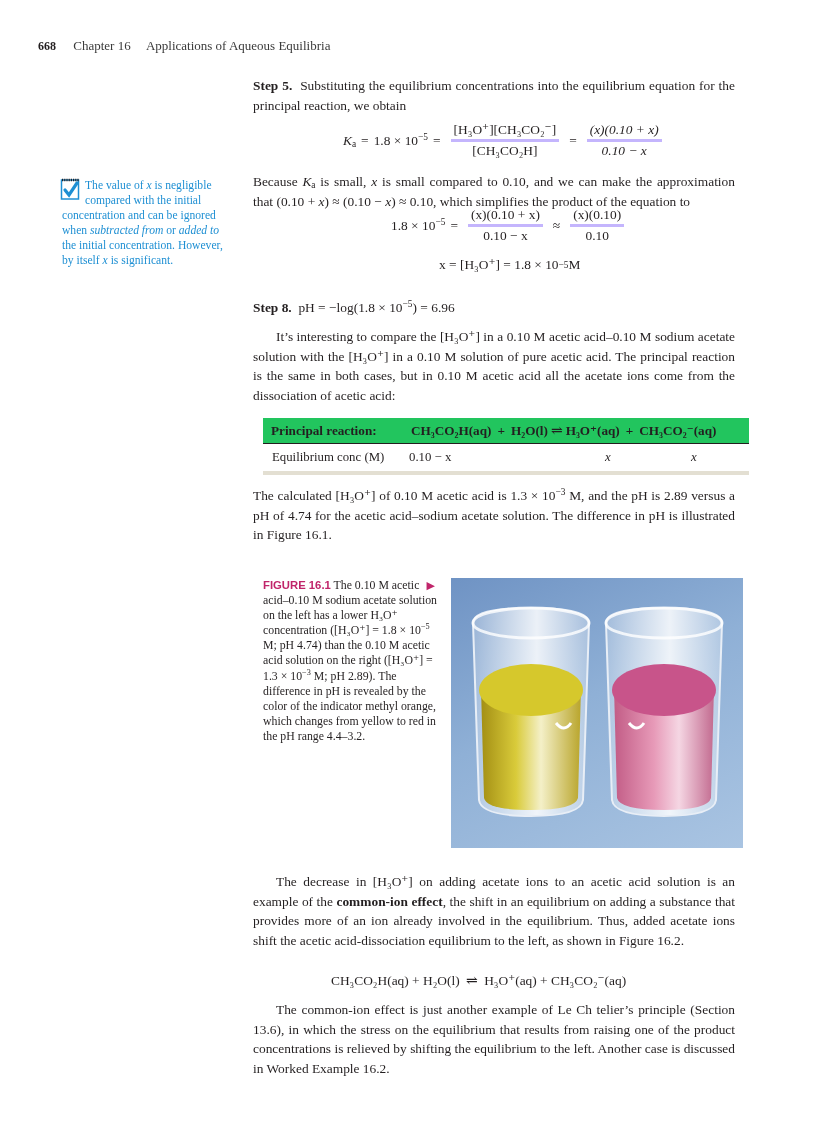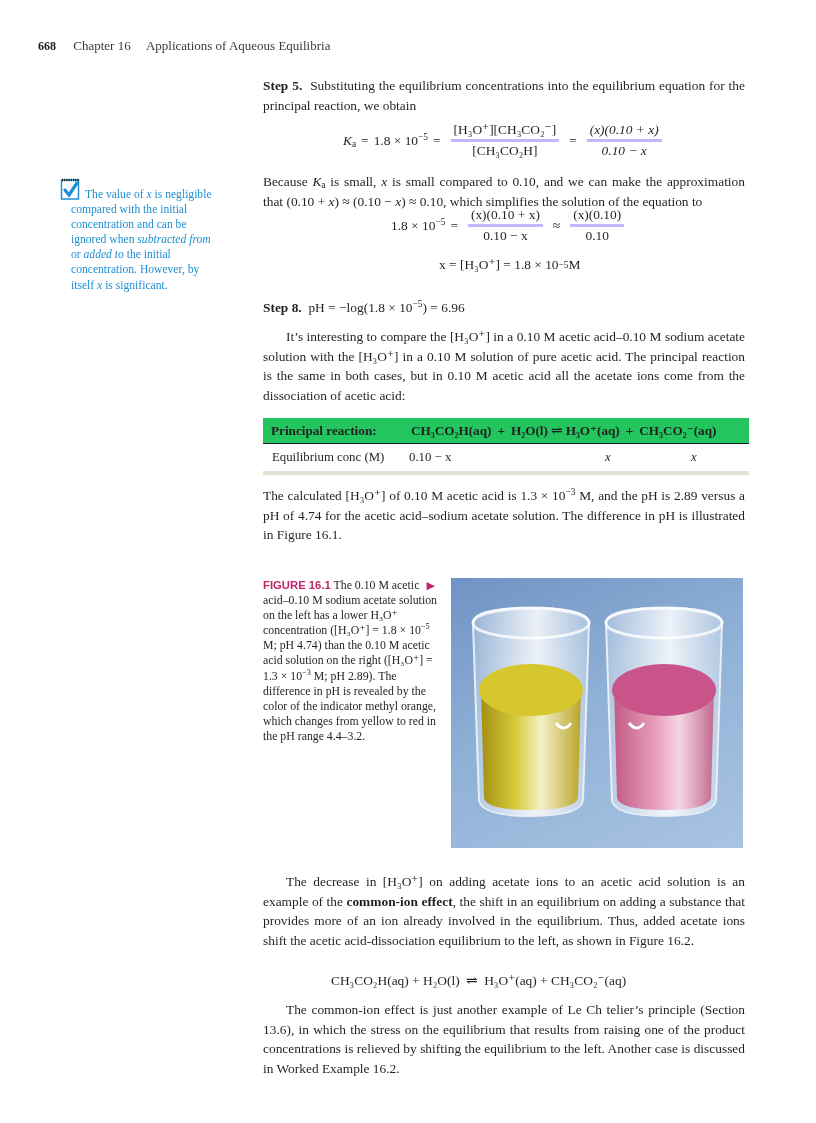--- a/index.html
+++ b/index.html
@@ -9,42 +9,42 @@
   i, .it { font-style: italic; }
   sub, sup { font-size: 0.7em; line-height: 0; }
   sub { vertical-align: -0.25em; }
   sup { vertical-align: 0.55em; }
 
   
   .running-head { left: 38px; top: 38px; font-size: 13px; white-space: nowrap; }
   .running-head .pg { font-weight: bold; font-size: 12px; margin-right: 14px; }
   .running-head .chap { color: #3a3a3a; }
 
-  .body-text { left: 263px; width: 482px; font-size: 13.4px; line-height: 19.5px; text-align: justify; }
+  .body-text { left: 253px; width: 482px; font-size: 13.4px; line-height: 19.5px; text-align: justify; }
   .body-text p { margin: 0; }
   .indent { text-indent: 23px; }
 
   .step5 { top: 76px; }
   .eq { font-size: 13.4px; display: flex; align-items: center; white-space: nowrap; }
   .frac { display: inline-flex; flex-direction: column; align-items: center; margin: 0 5px; }
   .frac .num { padding: 0 3px 1px; border-bottom: 3px solid #c4b5fd; }
   .frac .den { padding: 1px 3px 0; }
   .eq .op { margin: 0 5px; }
 
   .eq1 { left: 343px; top: 122px; }
   .because { top: 172px; }
   .eq2 { left: 391px; top: 207px; }
   .eq3 { left: 439px; top: 257px; }
   .step8 { top: 298px; }
   .interesting { top: 327px; }
 
   
   .margin-note { left: 60px; top: 176px; width: 170px; font-size: 11.6px; line-height: 15.1px; color: #1e8fd3; }
   .margin-note .note-icon { float: left; width: 21px; height: 24px; margin: 1px 4px 0 0; }
-  .margin-note p { margin: 11px; }
+  .margin-note p { margin: 2px; }
 
   
   .rx-table { left: 263px; top: 418px; width: 486px; }
   .rx-head { background: #22c55e; height: 25px; display: flex; align-items: center; font-weight: bold; font-size: 13.2px;
              border-bottom: 1.5px solid #231f20; padding-left: 8px; white-space: nowrap; }
   .rx-head .lbl { width: 140px; }
   .rx-row { height: 27px; display: flex; align-items: center; font-size: 12.8px; padding-left: 9px; white-space: nowrap; }
   .rx-row .lbl { width: 137px; }
   .rx-row .c1 { width: 196px; }
   .rx-row .c2 { width: 86px; }
@@ -98,21 +98,21 @@
     <rect x="1.5" y="3" width="17" height="19" fill="#fff" stroke="#1e8fd3" stroke-width="1.5"></rect>
     <path d="M2 3 h17" stroke="#231f20" stroke-width="2.5" stroke-dasharray="1.2 1"></path>
     <path d="M5 13 l4 5 l8 -12" fill="none" stroke="#1e8fd3" stroke-width="3.2" stroke-linecap="round"></path>
   </svg>
   <p>
     <span>The value of </span><i>x</i><span> is negligible compared with the initial concentration and can be ignored when </span><i>subtracted from</i><span> or </span><i>added to</i><span> the initial concentration. However, by itself </span><i>x</i><span> is significant.</span>
   </p>
 </div>
 
 <div class="abs body-text because">
-  <p><span>Because </span><i>K</i><sub>a</sub><span> is small, </span><i>x</i><span> is small compared to 0.10, and we can make the approximation that (0.10 + </span><i>x</i><span>) ≈ (0.10 − </span><i>x</i><span>) ≈ 0.10, which simplifies the solution of the equation to</span></p>
+  <p><span>Because </span><i>K</i><sub>a</sub><span> is small, </span><i>x</i><span> is small compared to 0.10, and we can make the approximation that (0.10 + </span><i>x</i><span>) ≈ (0.10 − </span><i>x</i><span>) ≈ 0.10, which simplifies the product of the equation to</span></p>
 </div>
 
 <div class="abs eq eq2">
   <span><span>1.8 × 10</span><sup>−5</sup></span>
   <span class="op">=</span>
   <span class="frac">
     <span class="num">(x)(0.10 + x)</span>
     <span class="den">0.10 − x</span>
   </span>
   <span class="op">≈</span>

